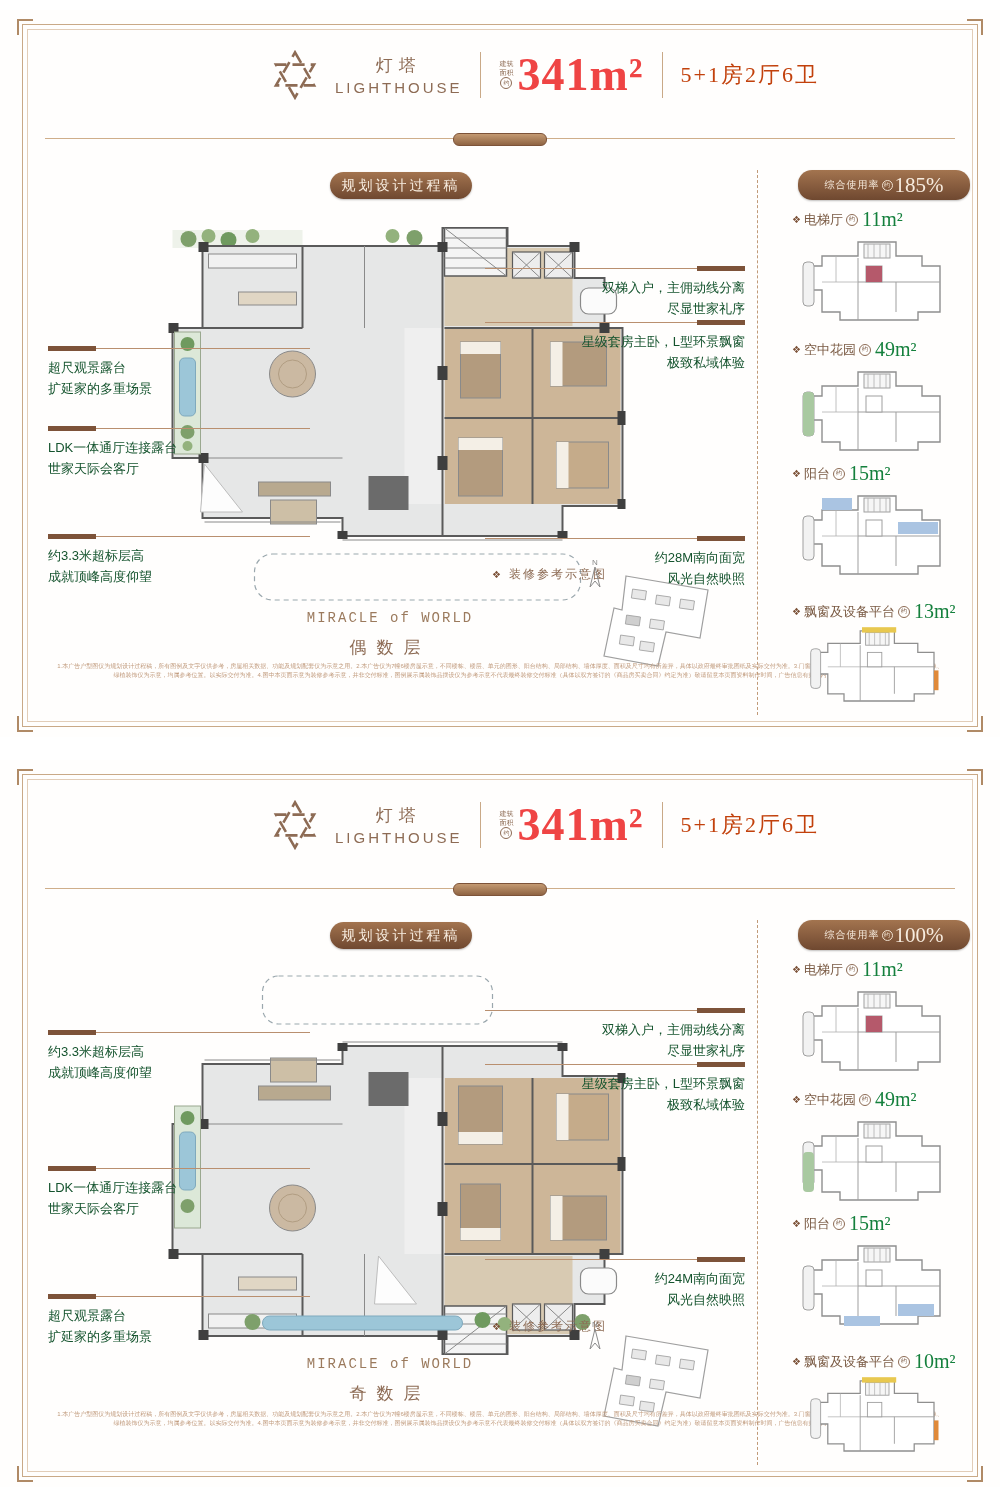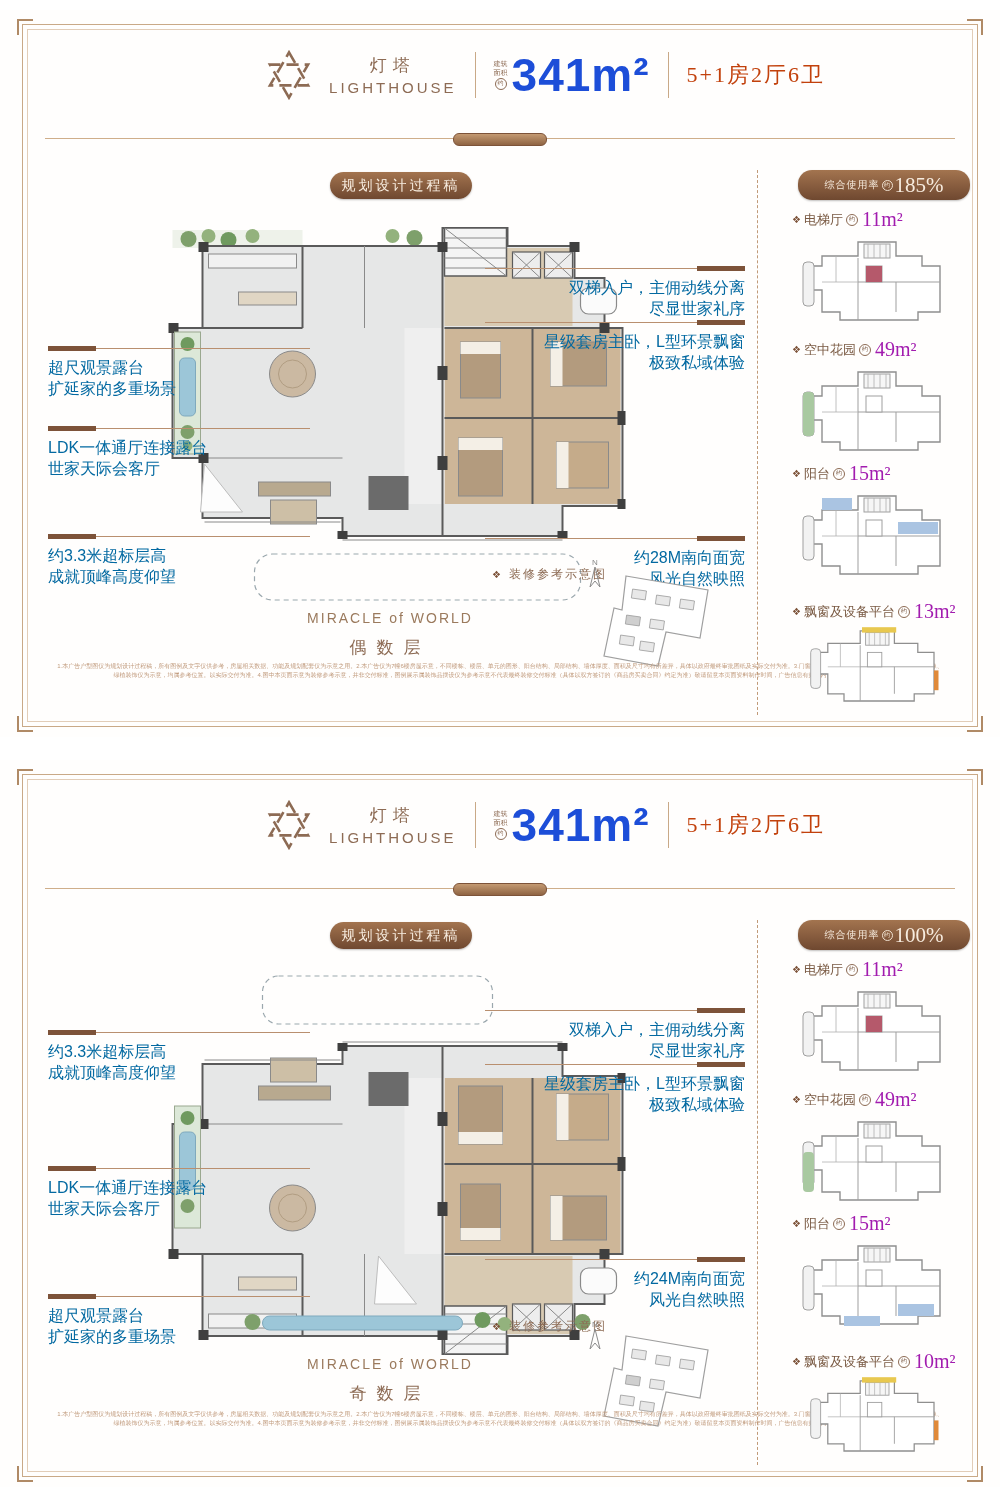--- a/index.html
+++ b/index.html
@@ -15,51 +15,51 @@
 
   
   .hdr{position:absolute;top:38px;left:0;width:100%;display:flex;justify-content:center;align-items:center;gap:18px;padding-left:44px;}
   .logo{display:flex;align-items:center;gap:14px;}
   .logo-cn{font-size:17px;letter-spacing:6px;color:#8d6b54;text-align:center;}
   .logo-en{font-size:15px;letter-spacing:3px;color:#8d6b54;margin-top:2px;}
   .vdiv{width:1px;height:46px;background:#c9a987;}
   .area-wrap{display:flex;align-items:center;gap:4px;}
   .area-pre{display:flex;flex-direction:column;align-items:center;gap:1px;font-size:7px;color:#8d6b54;line-height:1.1;}
   .approx-circ{display:inline-flex;align-items:center;justify-content:center;width:10px;height:10px;border:1px solid #8d6b54;border-radius:50%;font-size:6px;}
-  .area-val{font-family:Liberation Sans, sans-serif;font-size:46px;font-weight:bold;color:#1d4ed8;letter-spacing:1px;}
+  .area-val{font-family:Liberation Serif, serif;font-size:46px;font-weight:bold;color:#ef4444;letter-spacing:1px;}
   .layout-txt{font-family:"Liberation Serif","DejaVu Serif",serif;font-size:22px;color:#c2410c;letter-spacing:2px;}
 
   .rule{position:absolute;top:128px;left:45px;right:45px;height:1px;background:#cfae8a;}
   .rule-orn{position:absolute;top:-5px;left:50%;transform:translateX(-50%);width:92px;height:11px;border-radius:6px;background:linear-gradient(180deg,#c49a72,#8f6443);border:1px solid #7d5339;}
 
   .pill{background:linear-gradient(180deg,#a3744f,#6f4830);color:#f7ecdf;border-radius:14px;display:flex;align-items:center;justify-content:center;box-shadow:0 1px 2px rgba(0,0,0,.25);}
   .proc-badge{position:absolute;left:330px;top:162px;width:142px;height:27px;font-size:14px;letter-spacing:3px;}
 
   
-  .ann{position:absolute;font-size:16px;line-height:21px;color:#0369a1;}
+  .ann{position:absolute;font-size:13px;line-height:21px;color:#14532d;}
   .ann .ptr{height:1px;background:#b98f6f;position:relative;margin-bottom:8px;}
   .ann.left .ptr::before{content:"";position:absolute;left:0;top:-2px;width:48px;height:5px;background:#7d5339;}
   .ann.right{text-align:right;}
   .ann.right .ptr::before{content:"";position:absolute;right:0;top:-2px;width:48px;height:5px;background:#7d5339;}
 
   .decor-note{position:absolute;font-size:12px;color:#8d6b54;letter-spacing:2px;display:flex;align-items:center;gap:6px;}
   .diam{color:#7d5339;font-size:10px;}
 
-  .slogan{position:absolute;left:280px;width:220px;text-align:center;font-family:Liberation Sans, sans-serif;font-size:14px;letter-spacing:2px;color:#9b7a5d;}
+  .slogan{position:absolute;left:280px;width:220px;text-align:center;font-family:Liberation Mono, monospace;font-size:14px;letter-spacing:2px;color:#9b7a5d;}
   .floorlab{position:absolute;left:280px;width:220px;text-align:center;font-size:17px;letter-spacing:10px;color:#8d6b54;}
   .fineprint{position:absolute;left:40px;width:920px;text-align:center;font-size:6px;line-height:9px;color:#c09a7c;}
 
   
   .sep{position:absolute;left:757px;top:160px;height:545px;border-left:1px dashed #c19a78;}
   .usage-badge{position:absolute;left:798px;top:160px;width:172px;height:30px;gap:2px;}
   .usage-badge .lab{font-size:10px;letter-spacing:1px;}
   .usage-badge .val{font-family:"Liberation Serif","DejaVu Serif",serif;font-size:21px;}
   .usage-badge .approx-circ{border-color:#f0e2d2;color:#f0e2d2;width:9px;height:9px;}
   .sb-item-label{position:absolute;left:792px;width:190px;display:flex;align-items:center;gap:3px;font-size:13px;color:#7a5a43;}
-  .sb-item-label .val{font-family:"Liberation Serif","DejaVu Serif",serif;font-size:20px;color:#a21caf;margin-left:1px;}
+  .sb-item-label .val{font-family:"Liberation Serif","DejaVu Serif",serif;font-size:20px;color:#15803d;margin-left:1px;}
   .mini{position:absolute;left:795px;width:170px;}
 
   svg .wall{stroke:#5a5a5a;stroke-width:2;fill:none;}
   svg .thin{stroke:#8a8a8a;stroke-width:1;fill:none;}
 </style>
 </head>
 <body>
 
 <svg width="0" height="0" style="position:absolute" aria-hidden="true">
   <defs>

